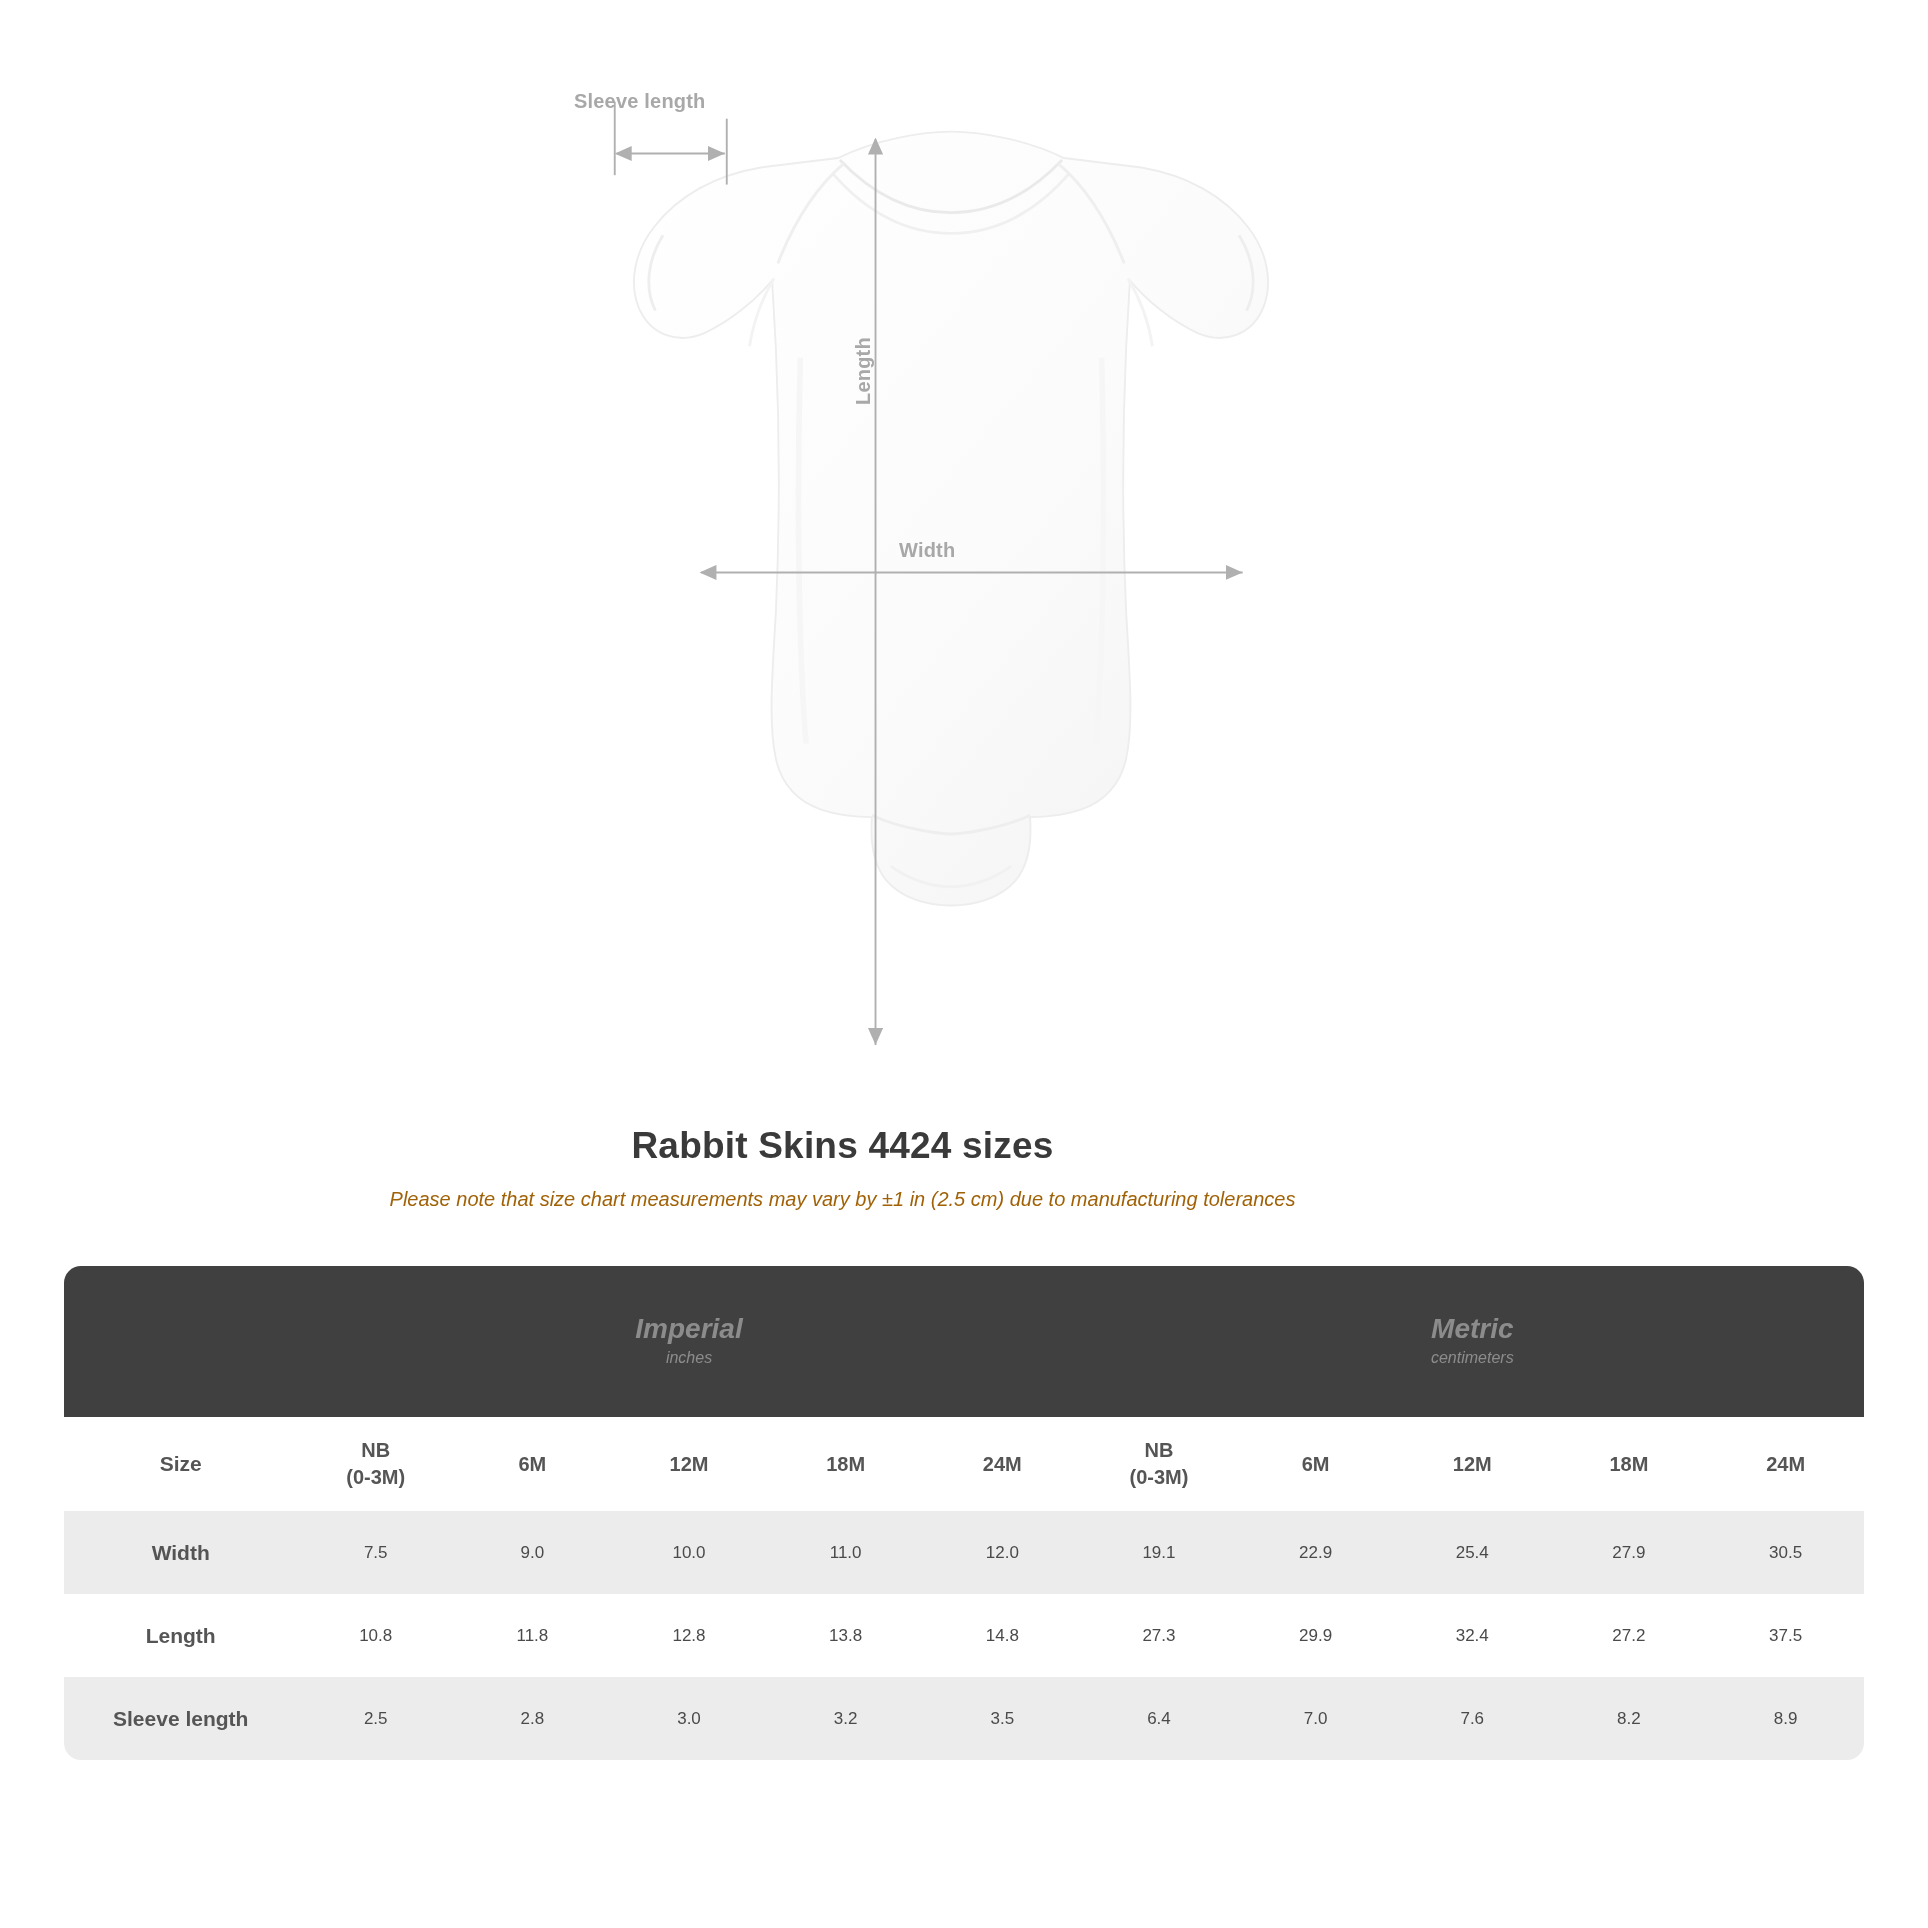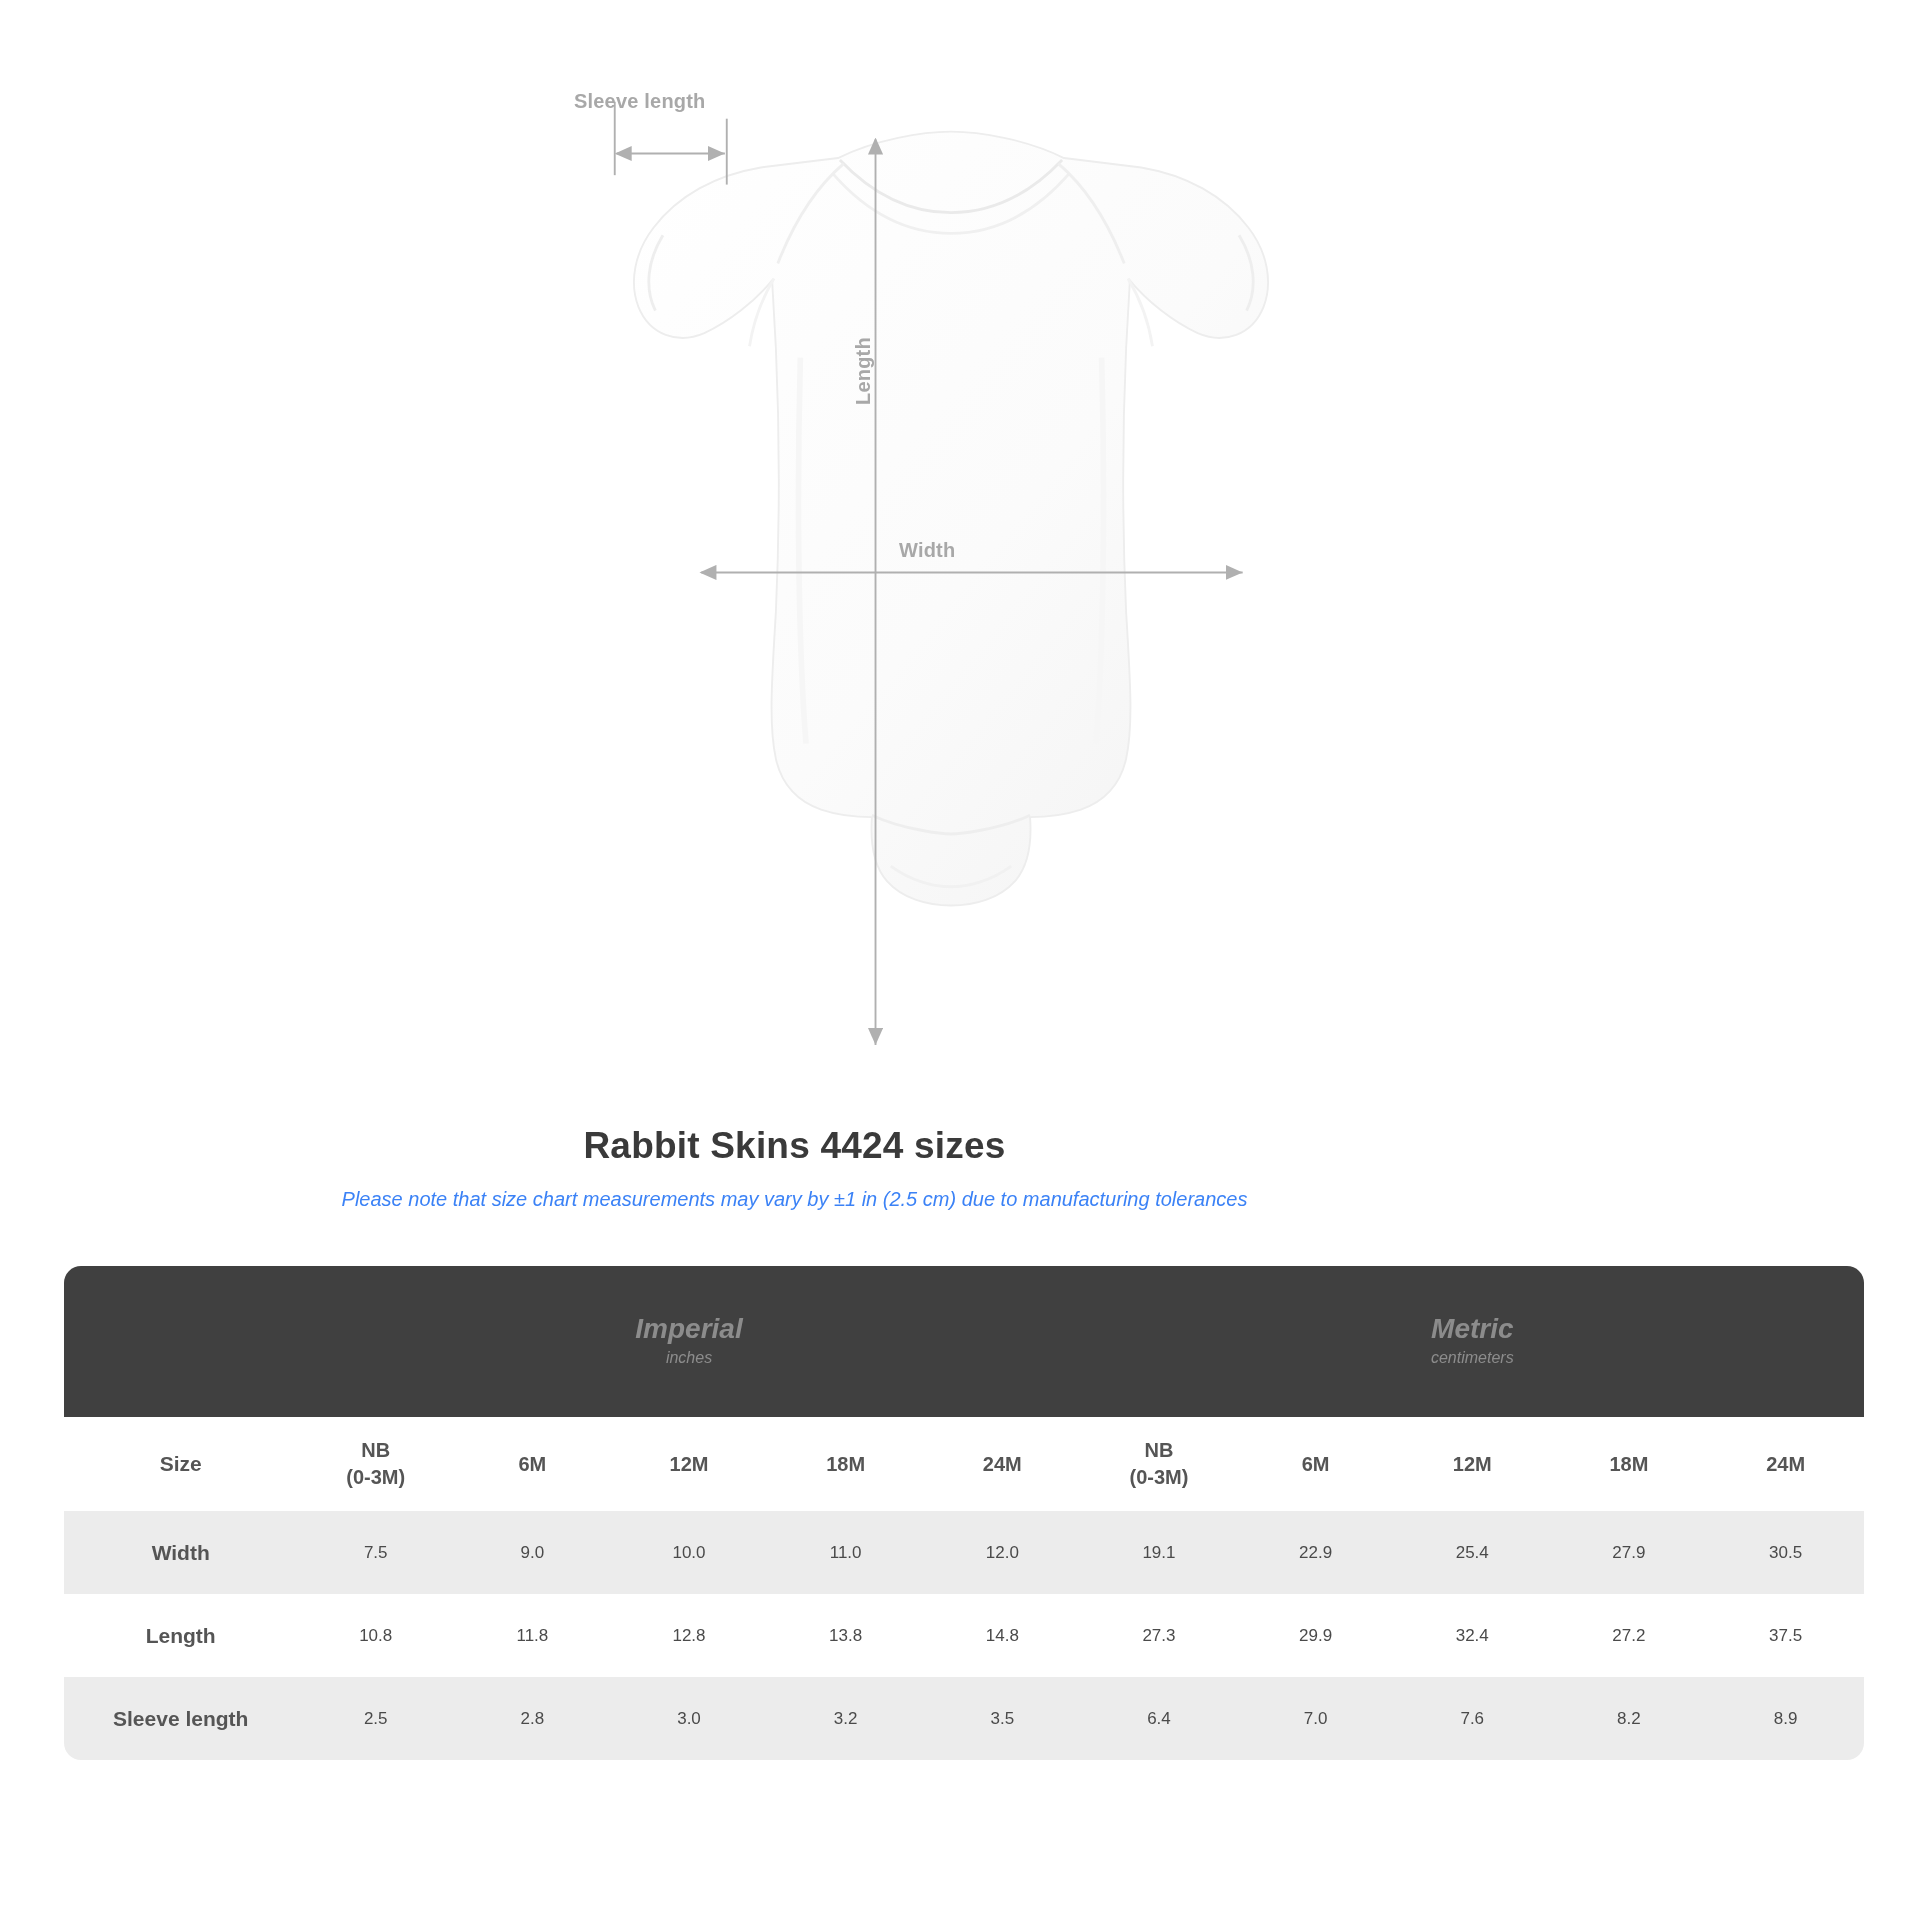--- a/index.html
+++ b/index.html
@@ -53,32 +53,33 @@
     transform-origin: left top;
   }
 
   
   .title-block {
     position: absolute;
     top: 1125px;
     left: 0;
     width: 1589px;
     text-align: center;
+    padding-left: 48px;
   }
   .chart-title {
     font-size: 37px;
     font-weight: bold;
     color: #3a3a3a;
     margin: 0 0 21px 0;
     letter-spacing: 0.2px;
   }
   .chart-note {
     font-size: 20px;
     font-style: italic;
-    color: #3b82f6;
+    color: #a16207;
     margin: 0;
   }
 
   
   .table-wrap {
     position: absolute;
     left: 64px;
     top: 1266px;
     width: 1800px;
   }

